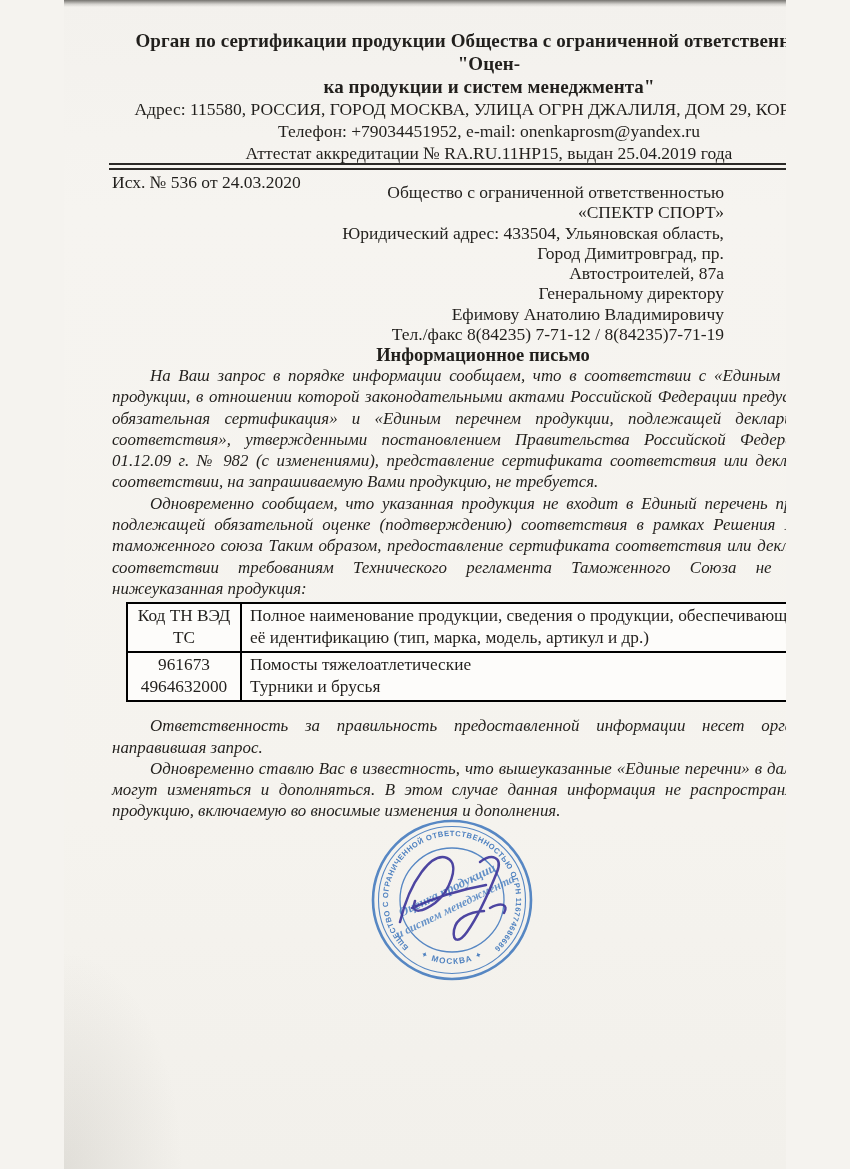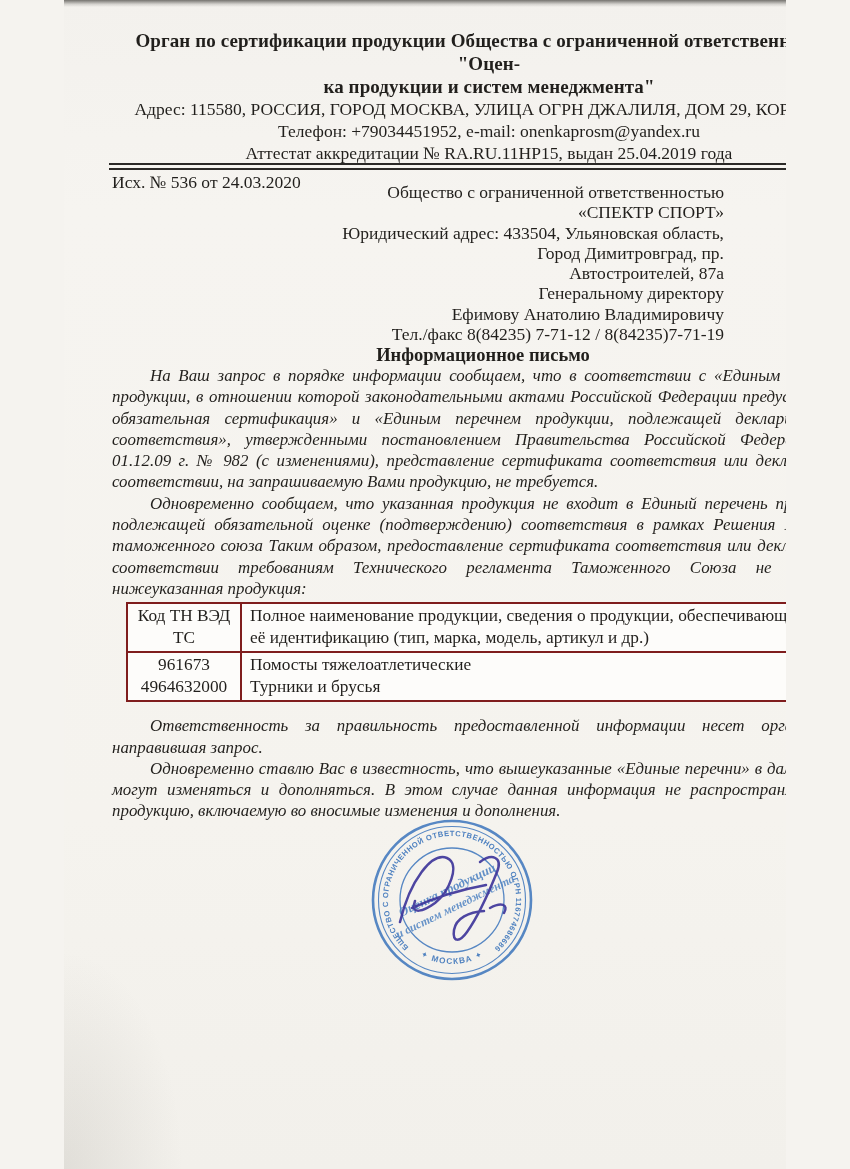--- a/index.html
+++ b/index.html
@@ -49,21 +49,21 @@
     margin: 0; font-size: 16.9px; line-height: 21.3px;
     text-align: justify; text-indent: 38px; font-style: italic;
   }
   .letter-body p.gap-before { margin-top: 13px; }
 
   table.product-table {
     border-collapse: collapse; margin: 3px 0 0 14px; width: 722px;
     background: #fdfcfa;
   }
   .product-table td {
-    border: 2px solid #7f1d1d; font-size: 17.3px; line-height: 21.5px;
+    border: 2px solid #000000; font-size: 17.3px; line-height: 21.5px;
     padding: 1px 24px 3px 8px; vertical-align: top; white-space: pre-line;
   }
   .product-table td.code-col { width: 108px; text-align: center; padding-left: 2px; padding-right: 2px; }
 
   
   .signature-section { position: absolute; top: 855px; left: 48px; width: 742px; height: 150px; font-size: 17.5px; }
   .sig-left-label { position: absolute; left: 7px; top: 18px; width: 290px; line-height: 25px; white-space: pre-line; }
   .sig-line { position: absolute; left: 240px; top: 62px; width: 200px; border-top: 1.5px solid #373430; }
   .sig-caption { position: absolute; left: 240px; top: 64px; width: 175px; text-align: center; font-size: 16.5px; }
   .signee-name { position: absolute; left: 470px; top: 14px; width: 276px; text-align: center; }

